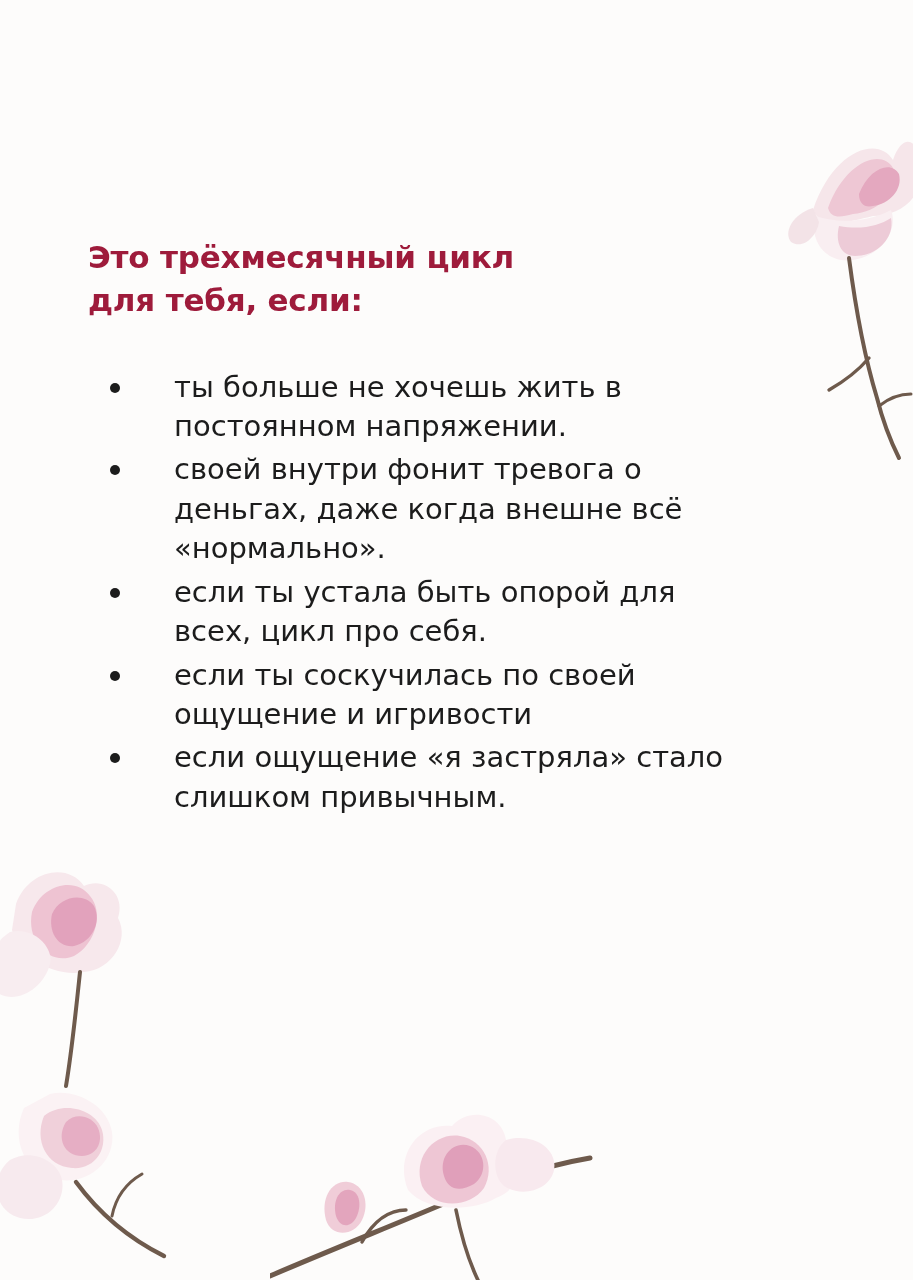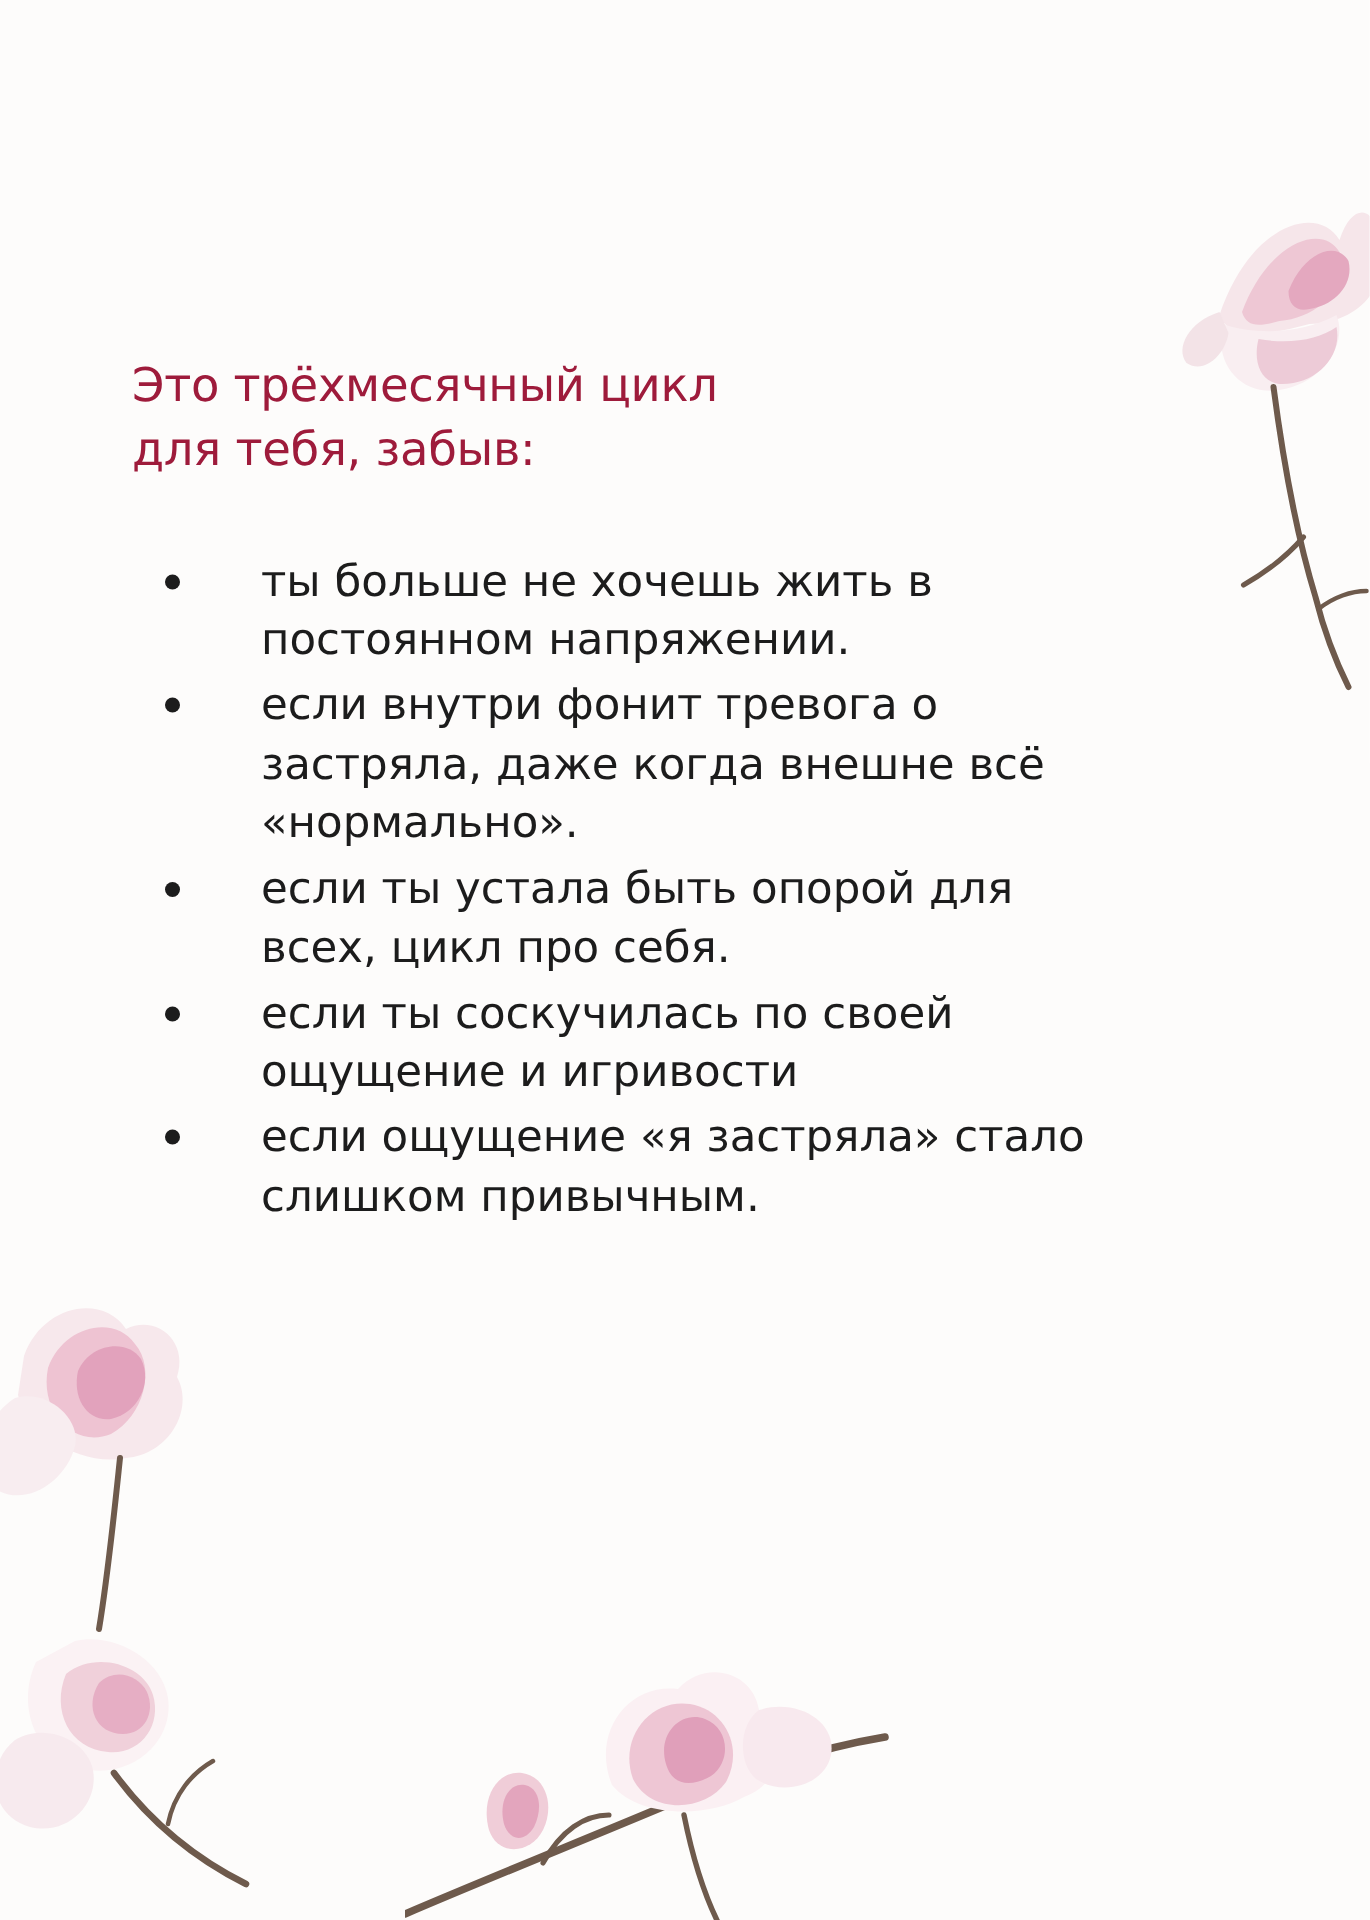--- a/index.html
+++ b/index.html
@@ -50,21 +50,21 @@
   .content {
     position: absolute;
     top: 236px;
     left: 88px;
     width: 700px;
   }
 
   .heading {
     color: #9e1b3b;
     font-family: "DejaVu Sans", sans-serif;
-    font-weight: normal;
+    font-weight: bold;
     font-size: 31px;
     line-height: 1.38;
     letter-spacing: -0.2px;
     margin: 0 0 46px 0;
     max-width: 600px;
   }
   .heading .line {
     display: block;
   }
 
@@ -145,31 +145,31 @@
       <path d="M152 116 C142 88, 164 62, 190 66 C214 70, 226 96, 214 118 C200 138, 164 140, 152 116 Z" fill="#eec6d4"></path>
       <path d="M174 106 C168 86, 184 70, 200 76 C216 82, 218 104, 204 114 C190 122, 178 120, 174 106 Z" fill="#e09fba"></path>
       <path d="M236 70 C262 62, 288 78, 284 100 C280 120, 252 128, 234 116 C222 106, 222 80, 236 70 Z" fill="#f8e9ee"></path>
       <path d="M186 140 C192 170, 200 196, 212 218" stroke="#6e5a4c" stroke-width="3.6" fill="none" stroke-linecap="round"></path>
     </g>
   </svg>
 
   <div class="content">
     <h1 class="heading">
       <span class="line">Это трёхмесячный цикл</span>
-      <span class="line">для тебя, забыв:</span>
+      <span class="line">для тебя, если:</span>
     </h1>
 
     <ul class="bullet-list">
       <li>
         <span class="dot"></span>
         <span class="txt">ты больше не хочешь жить в постоянном напряжении.</span>
       </li>
       <li>
         <span class="dot"></span>
-        <span class="txt">если внутри фонит тревога о застряла, даже когда внешне всё «нормально».</span>
+        <span class="txt">своей внутри фонит тревога о деньгах, даже когда внешне всё «нормально».</span>
       </li>
       <li>
         <span class="dot"></span>
         <span class="txt">если ты устала быть опорой для всех, цикл про себя.</span>
       </li>
       <li>
         <span class="dot"></span>
         <span class="txt"> если ты соскучилась по своей ощущение и игривости</span>
       </li>
       <li>

